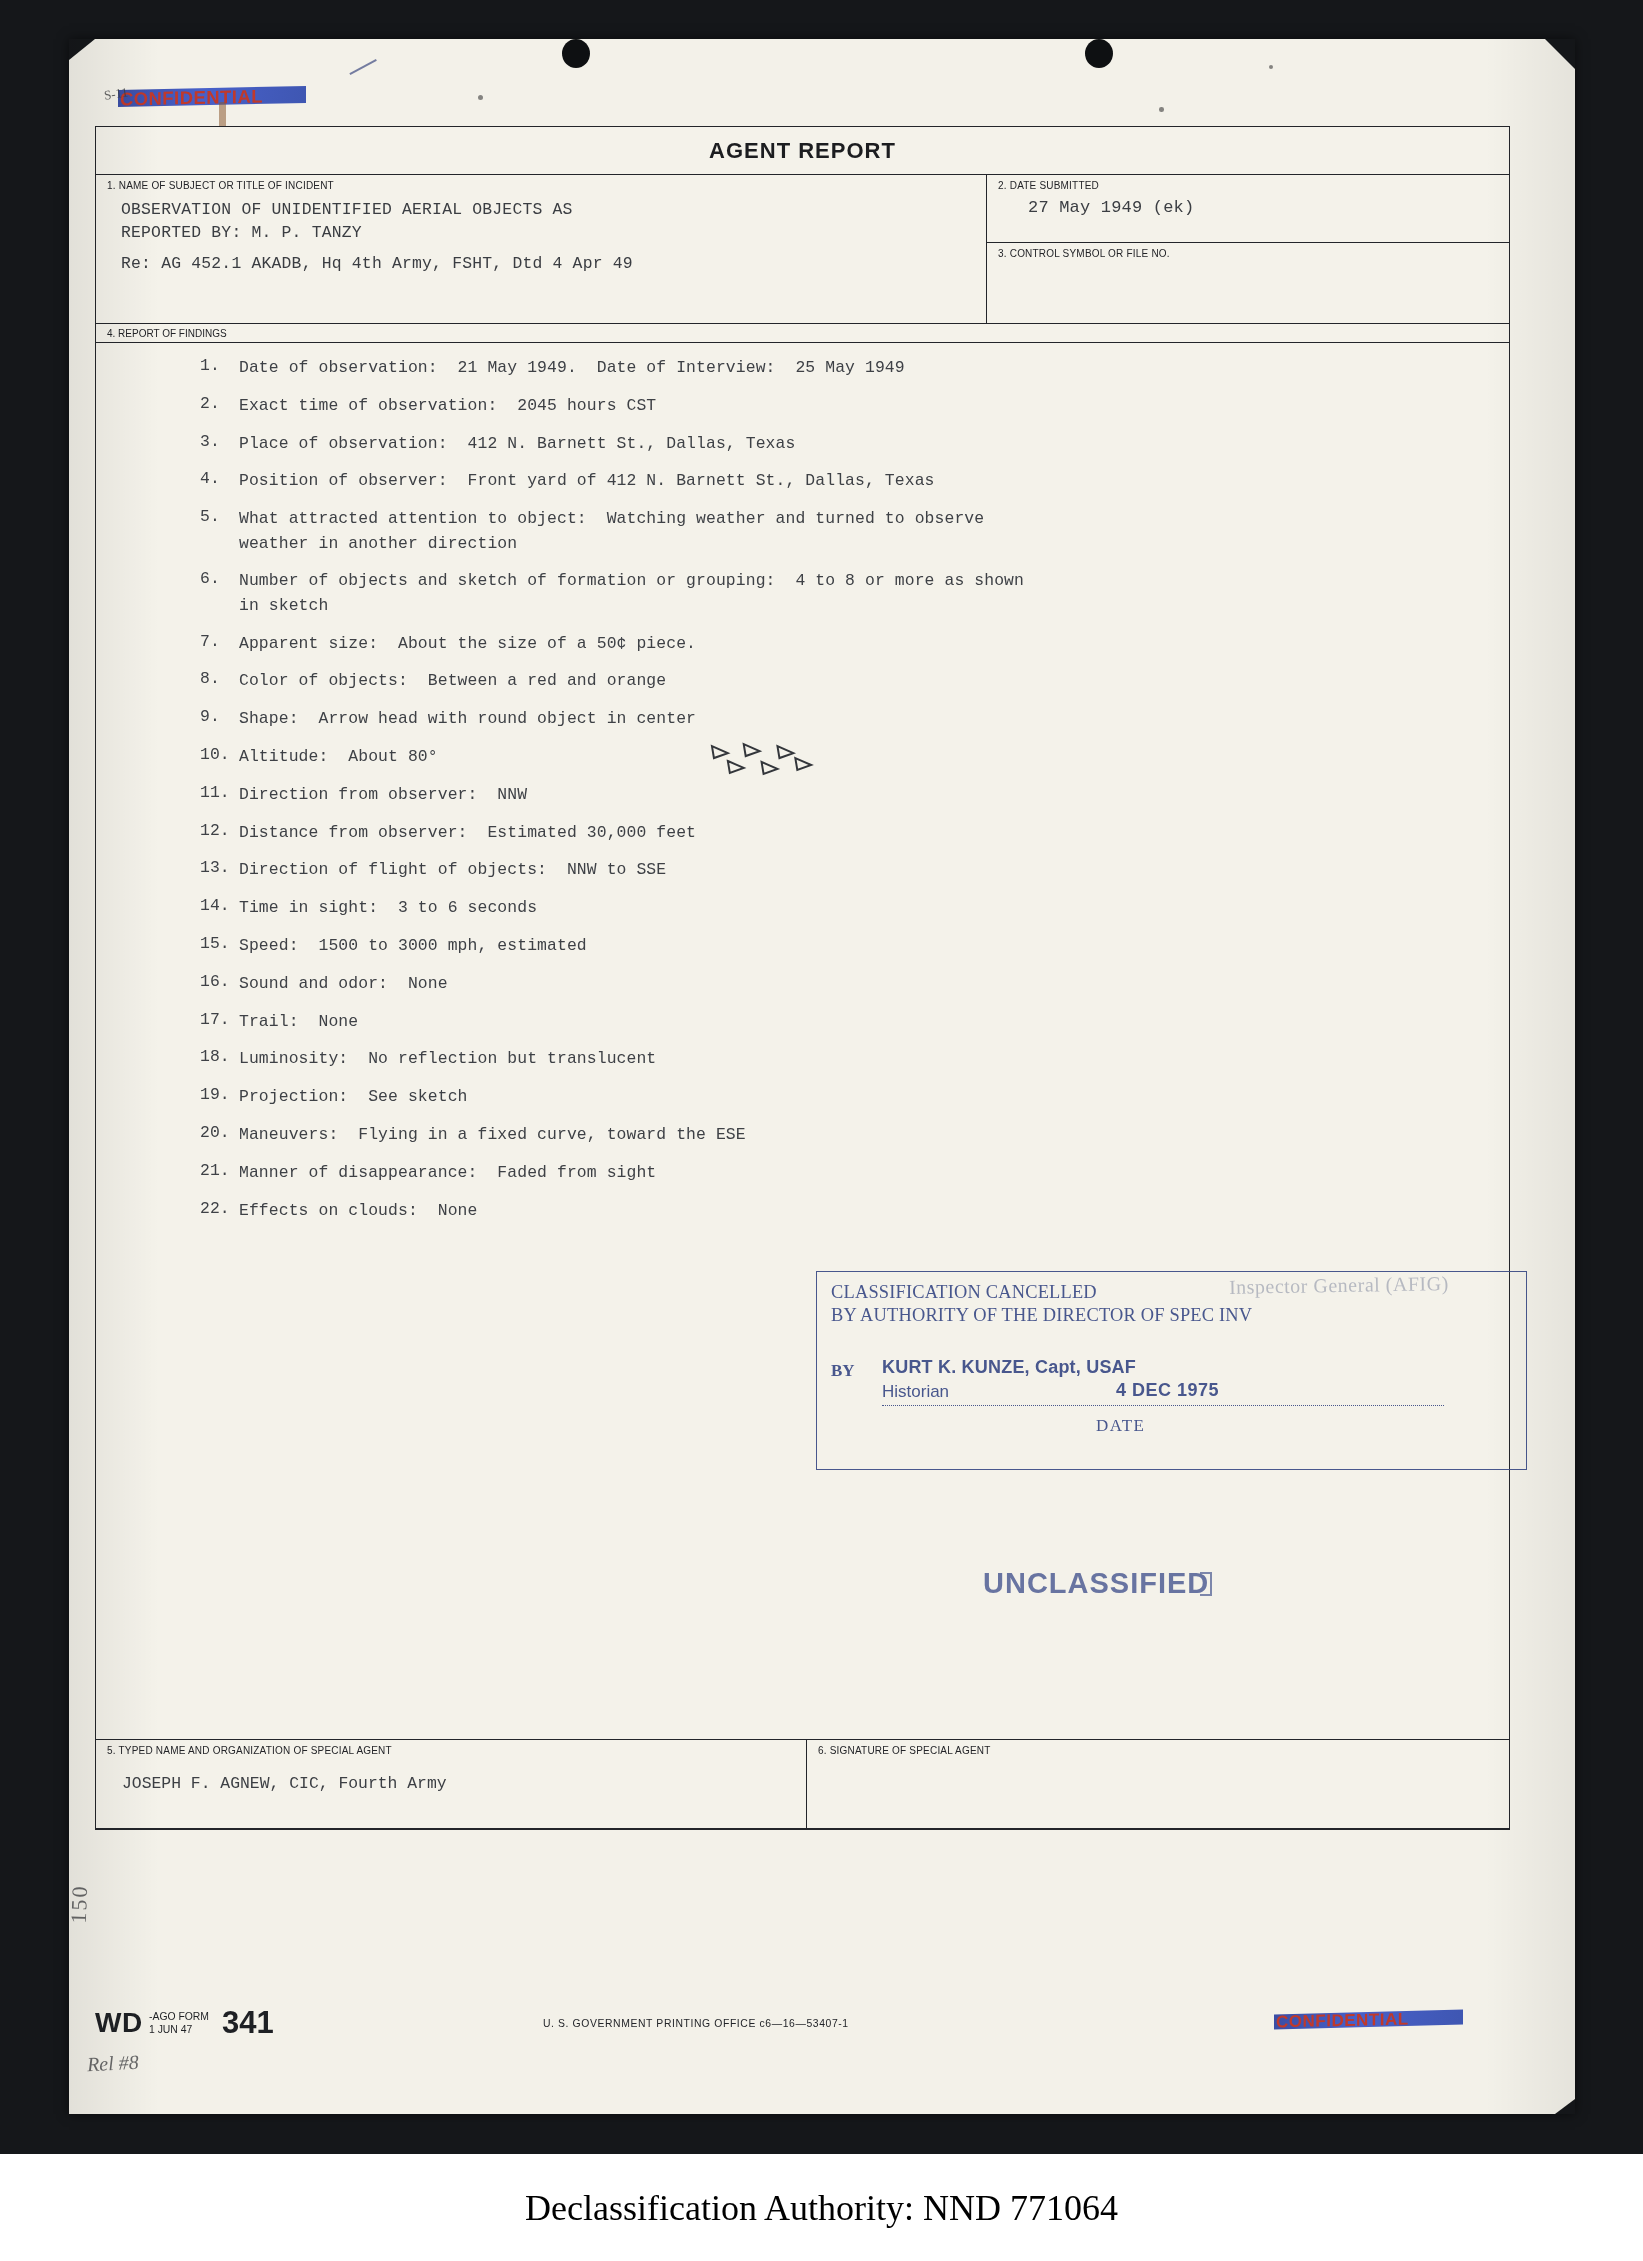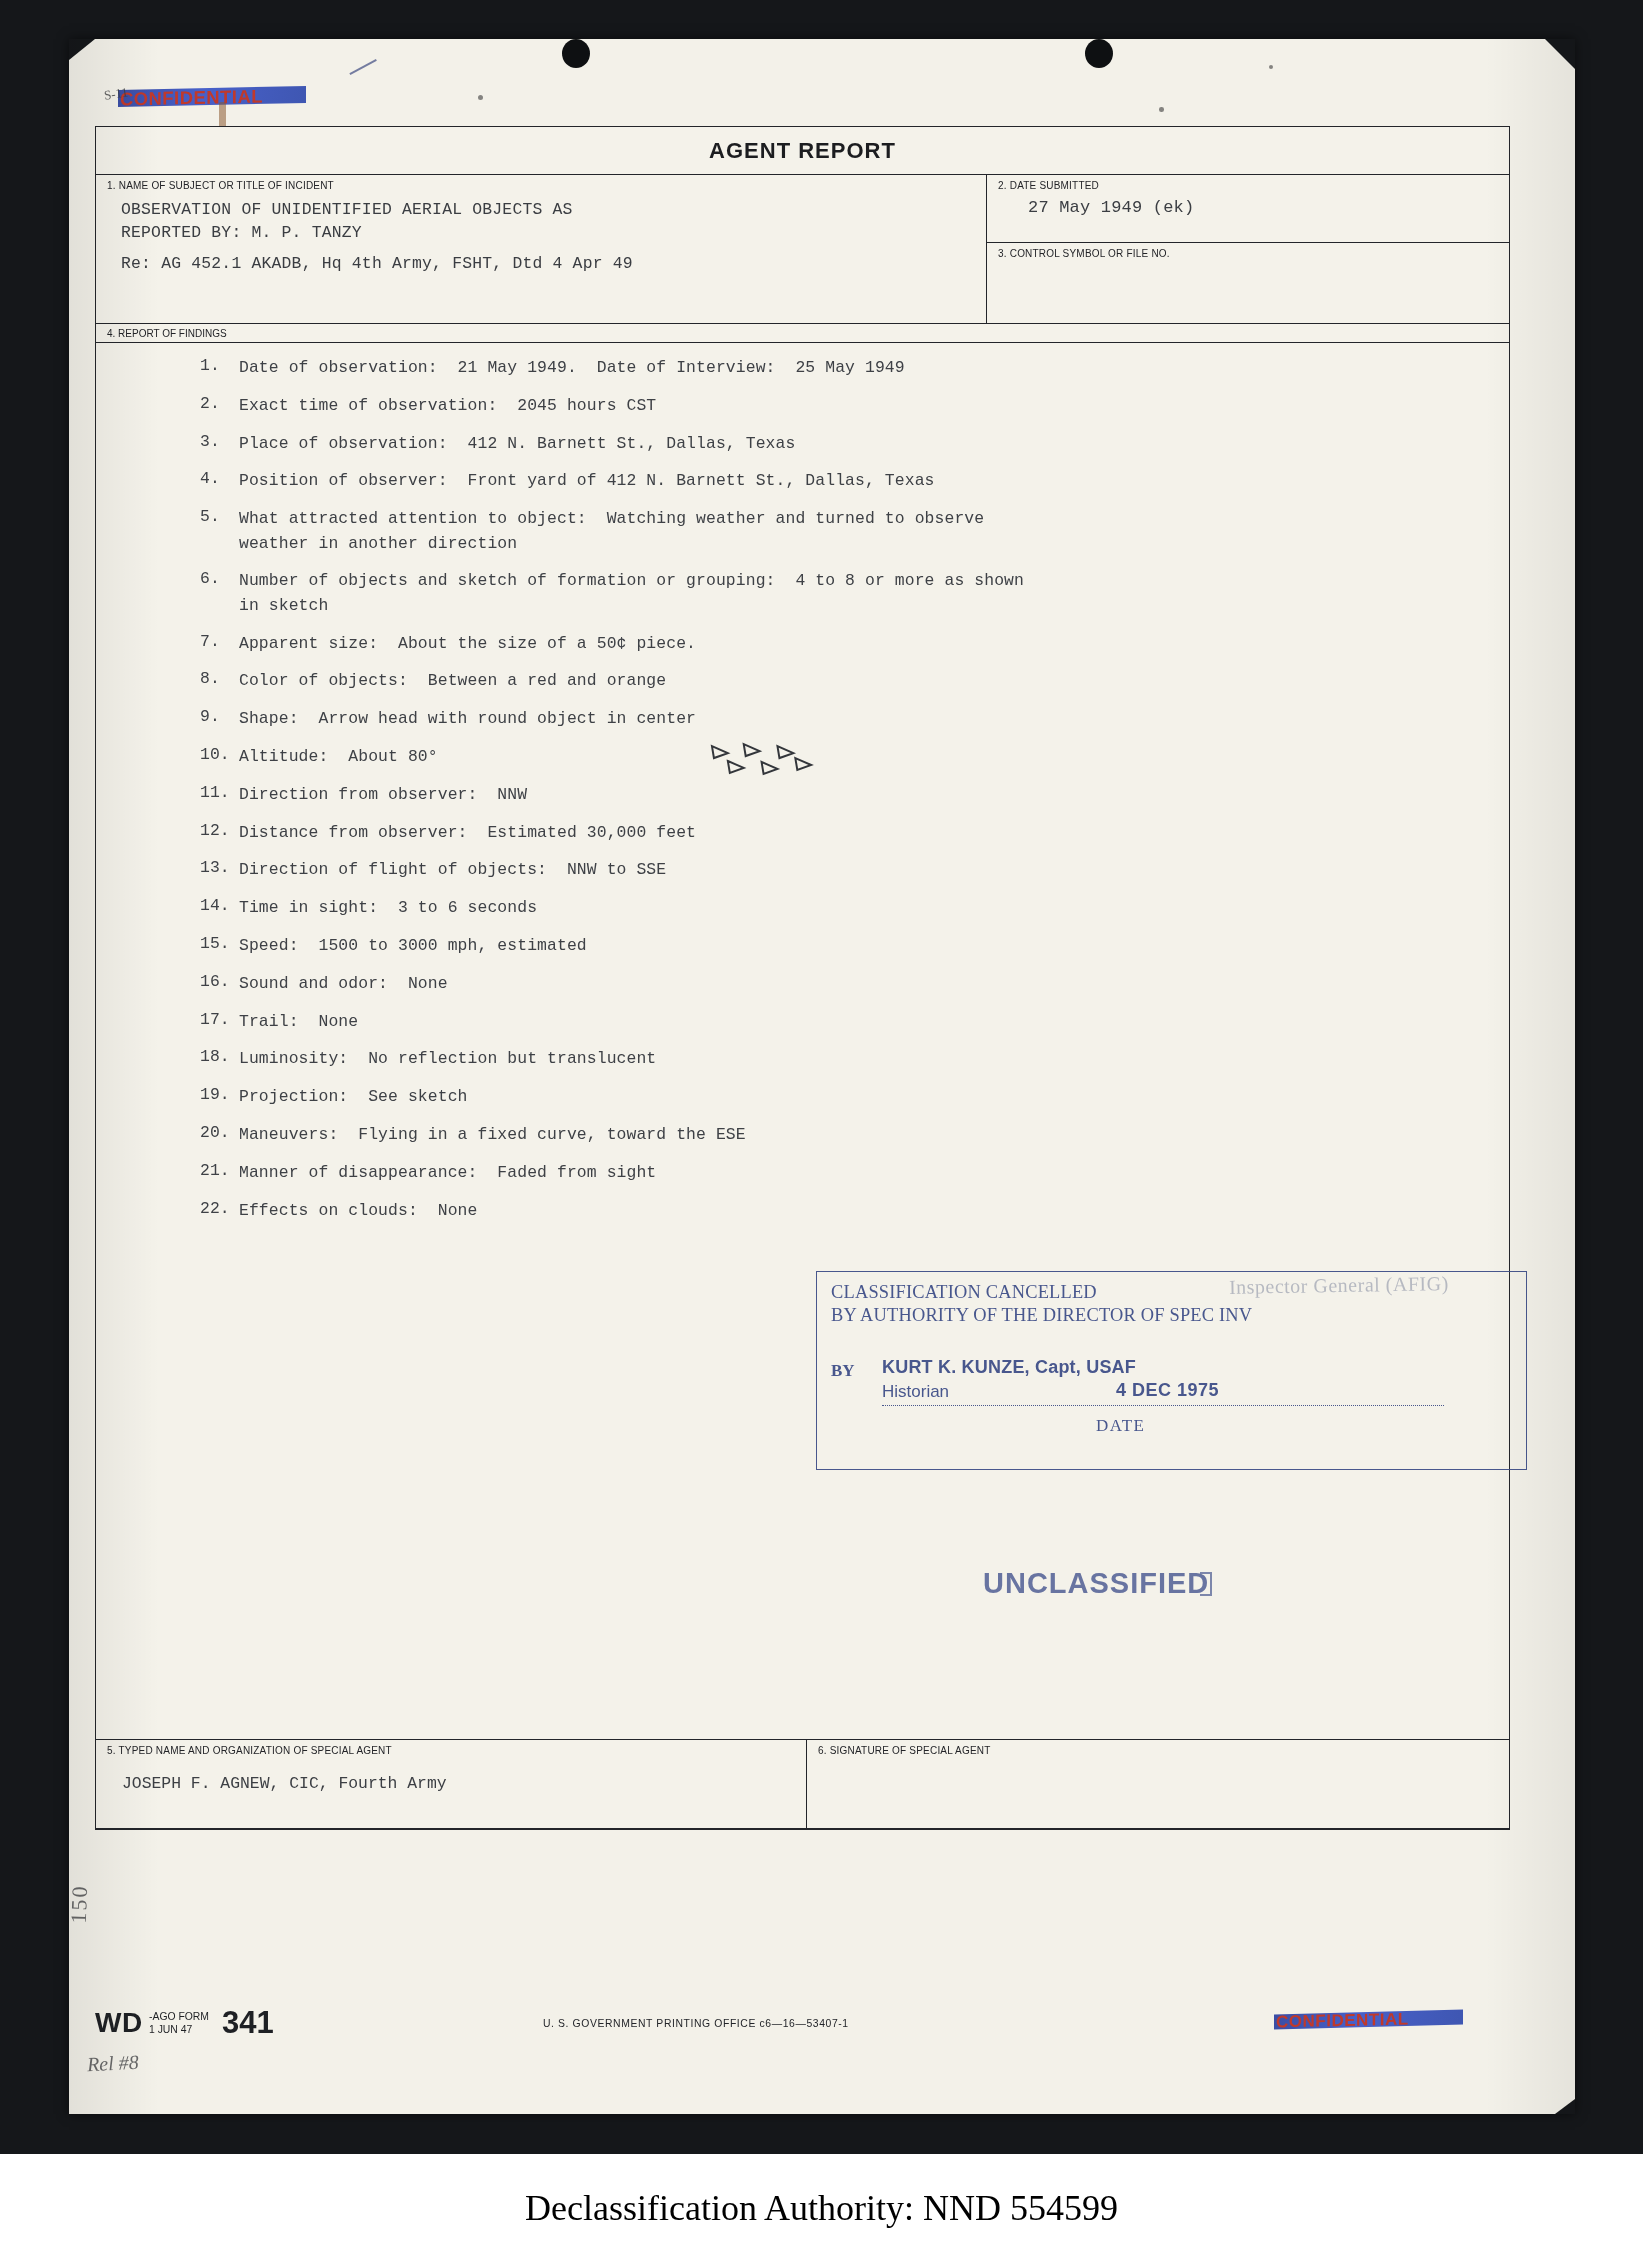--- a/index.html
+++ b/index.html
@@ -681,15 +681,15 @@
     </div>
   </div>
 
   <div class="hw hw-150">150</div>
   <div class="hw hw-rel">Rel #8</div>
 
   <div class="edge-shadow"></div>
 </div>
 
 <div class="decl">
-  <span>Declassification Authority: NND 554599</span>
+  <span>Declassification Authority: NND 771064</span>
 </div>
 
 
 </body></html>

